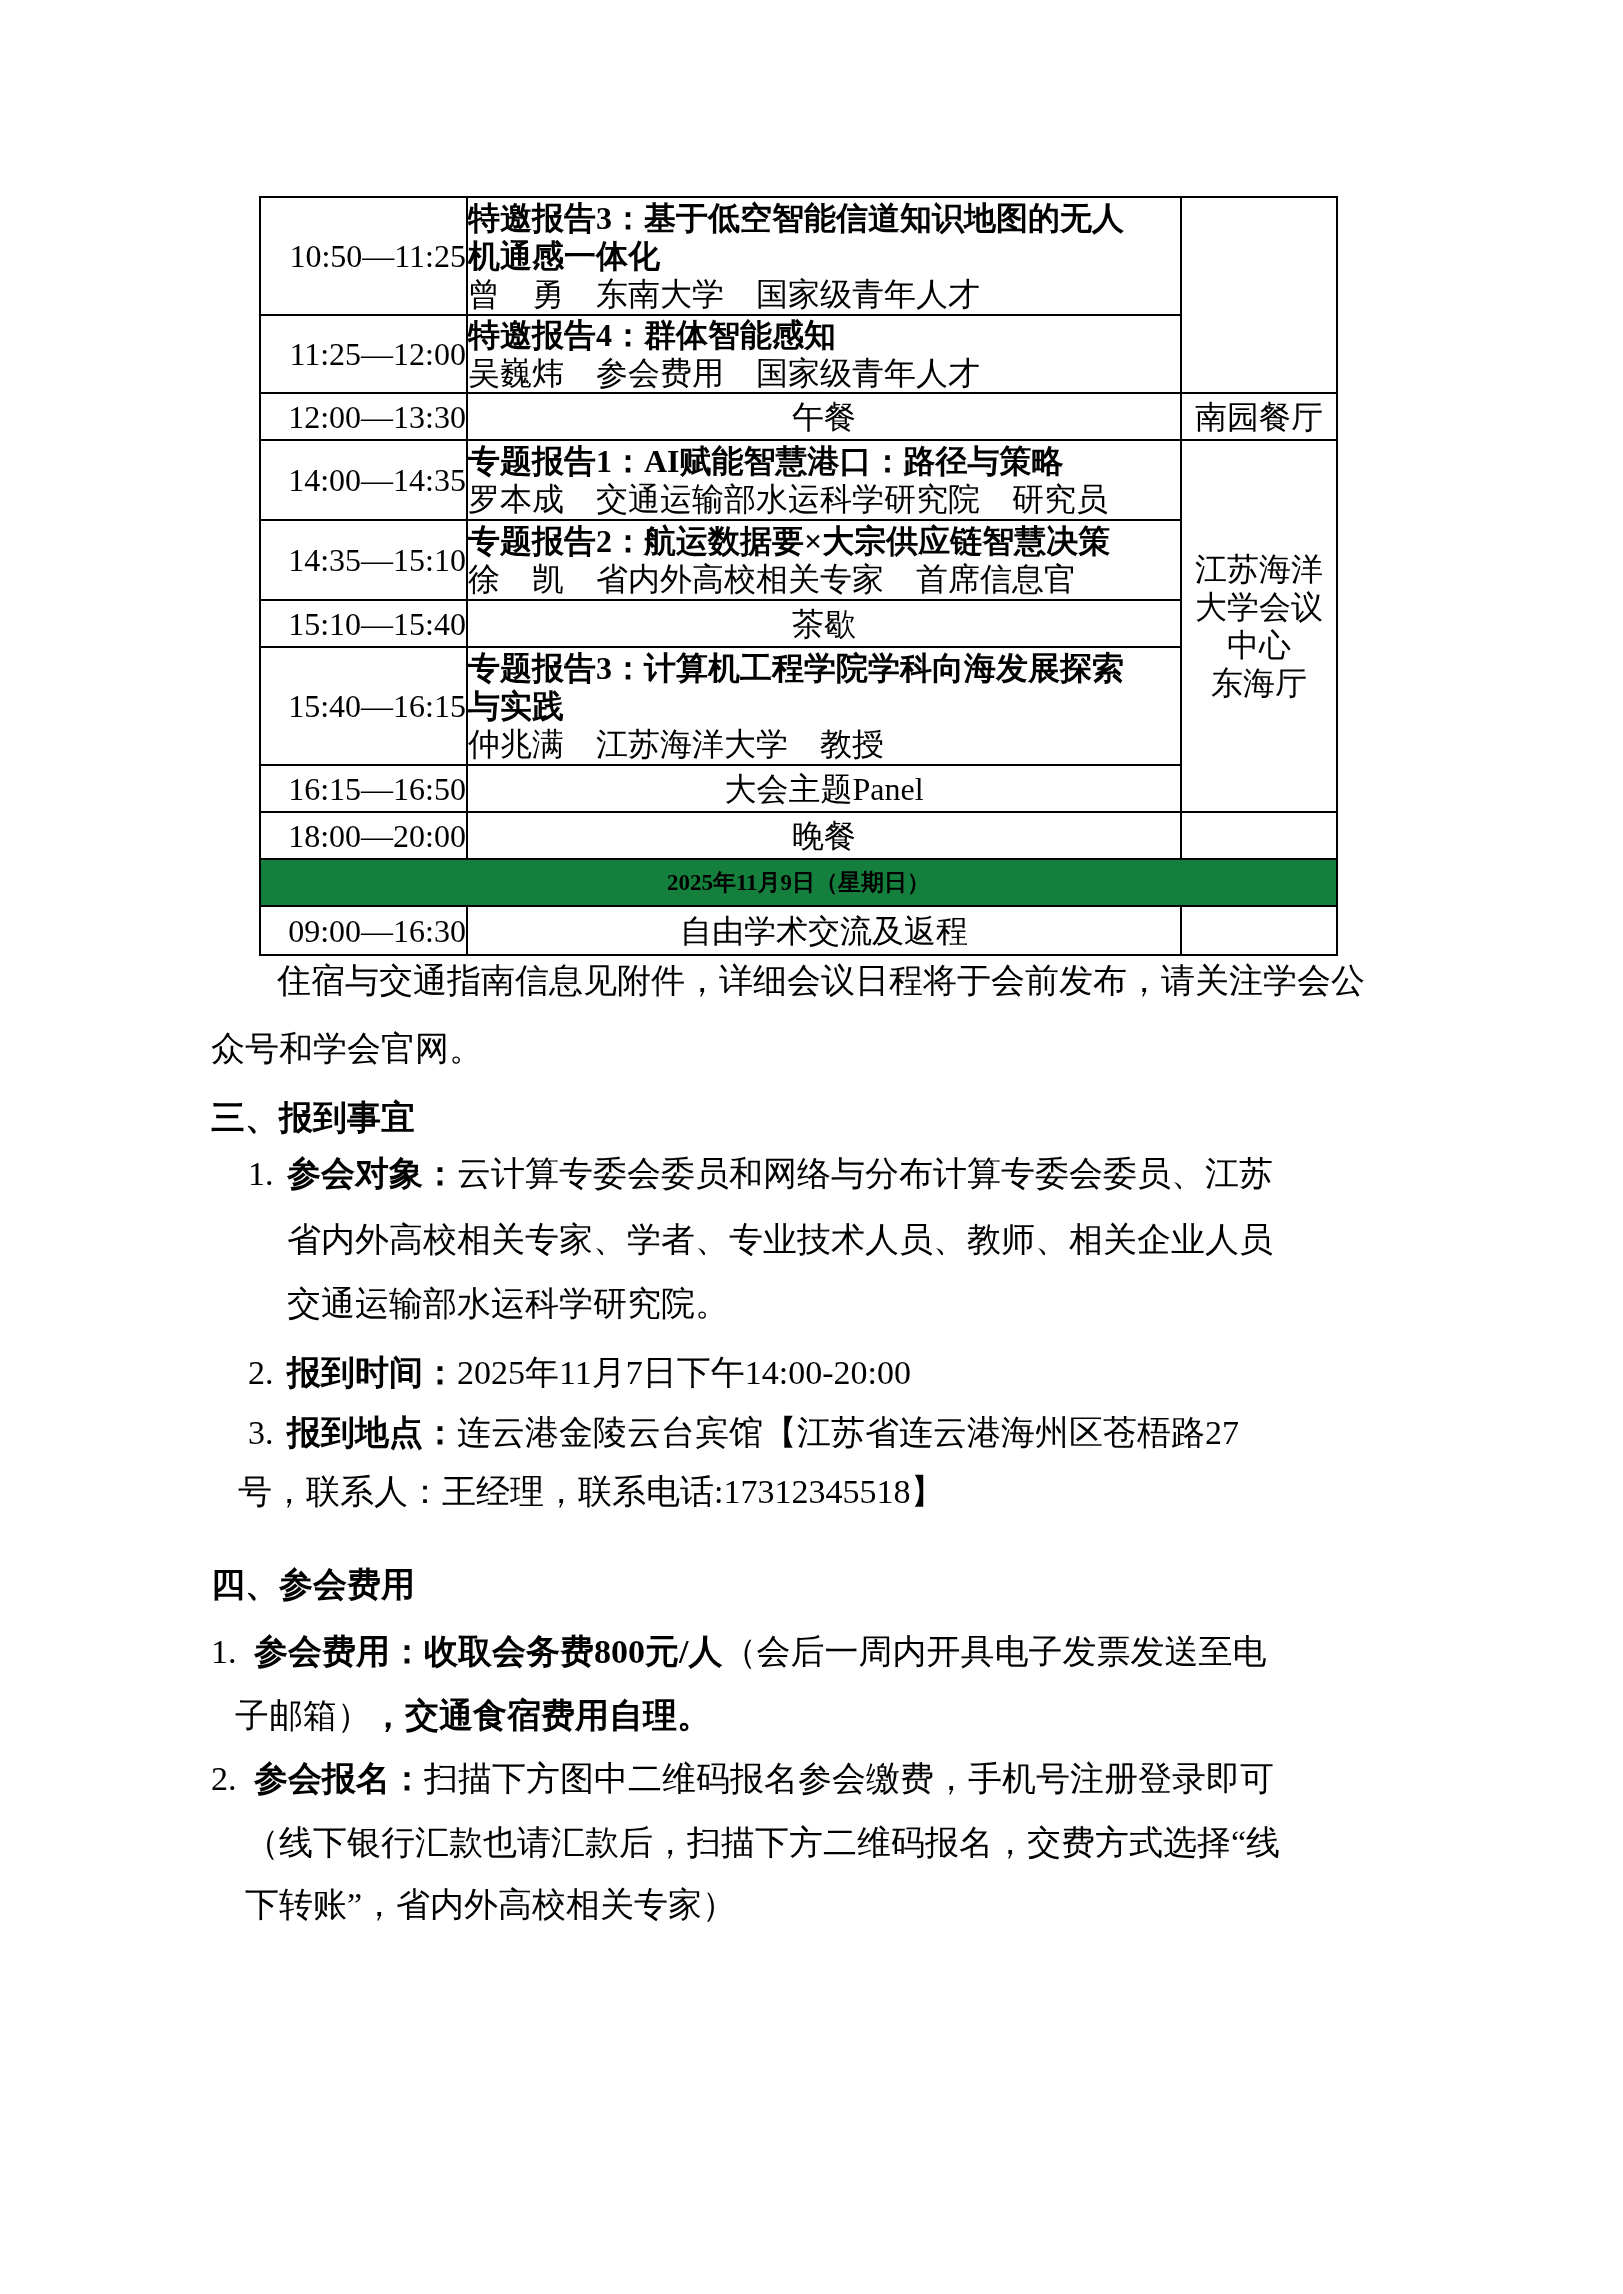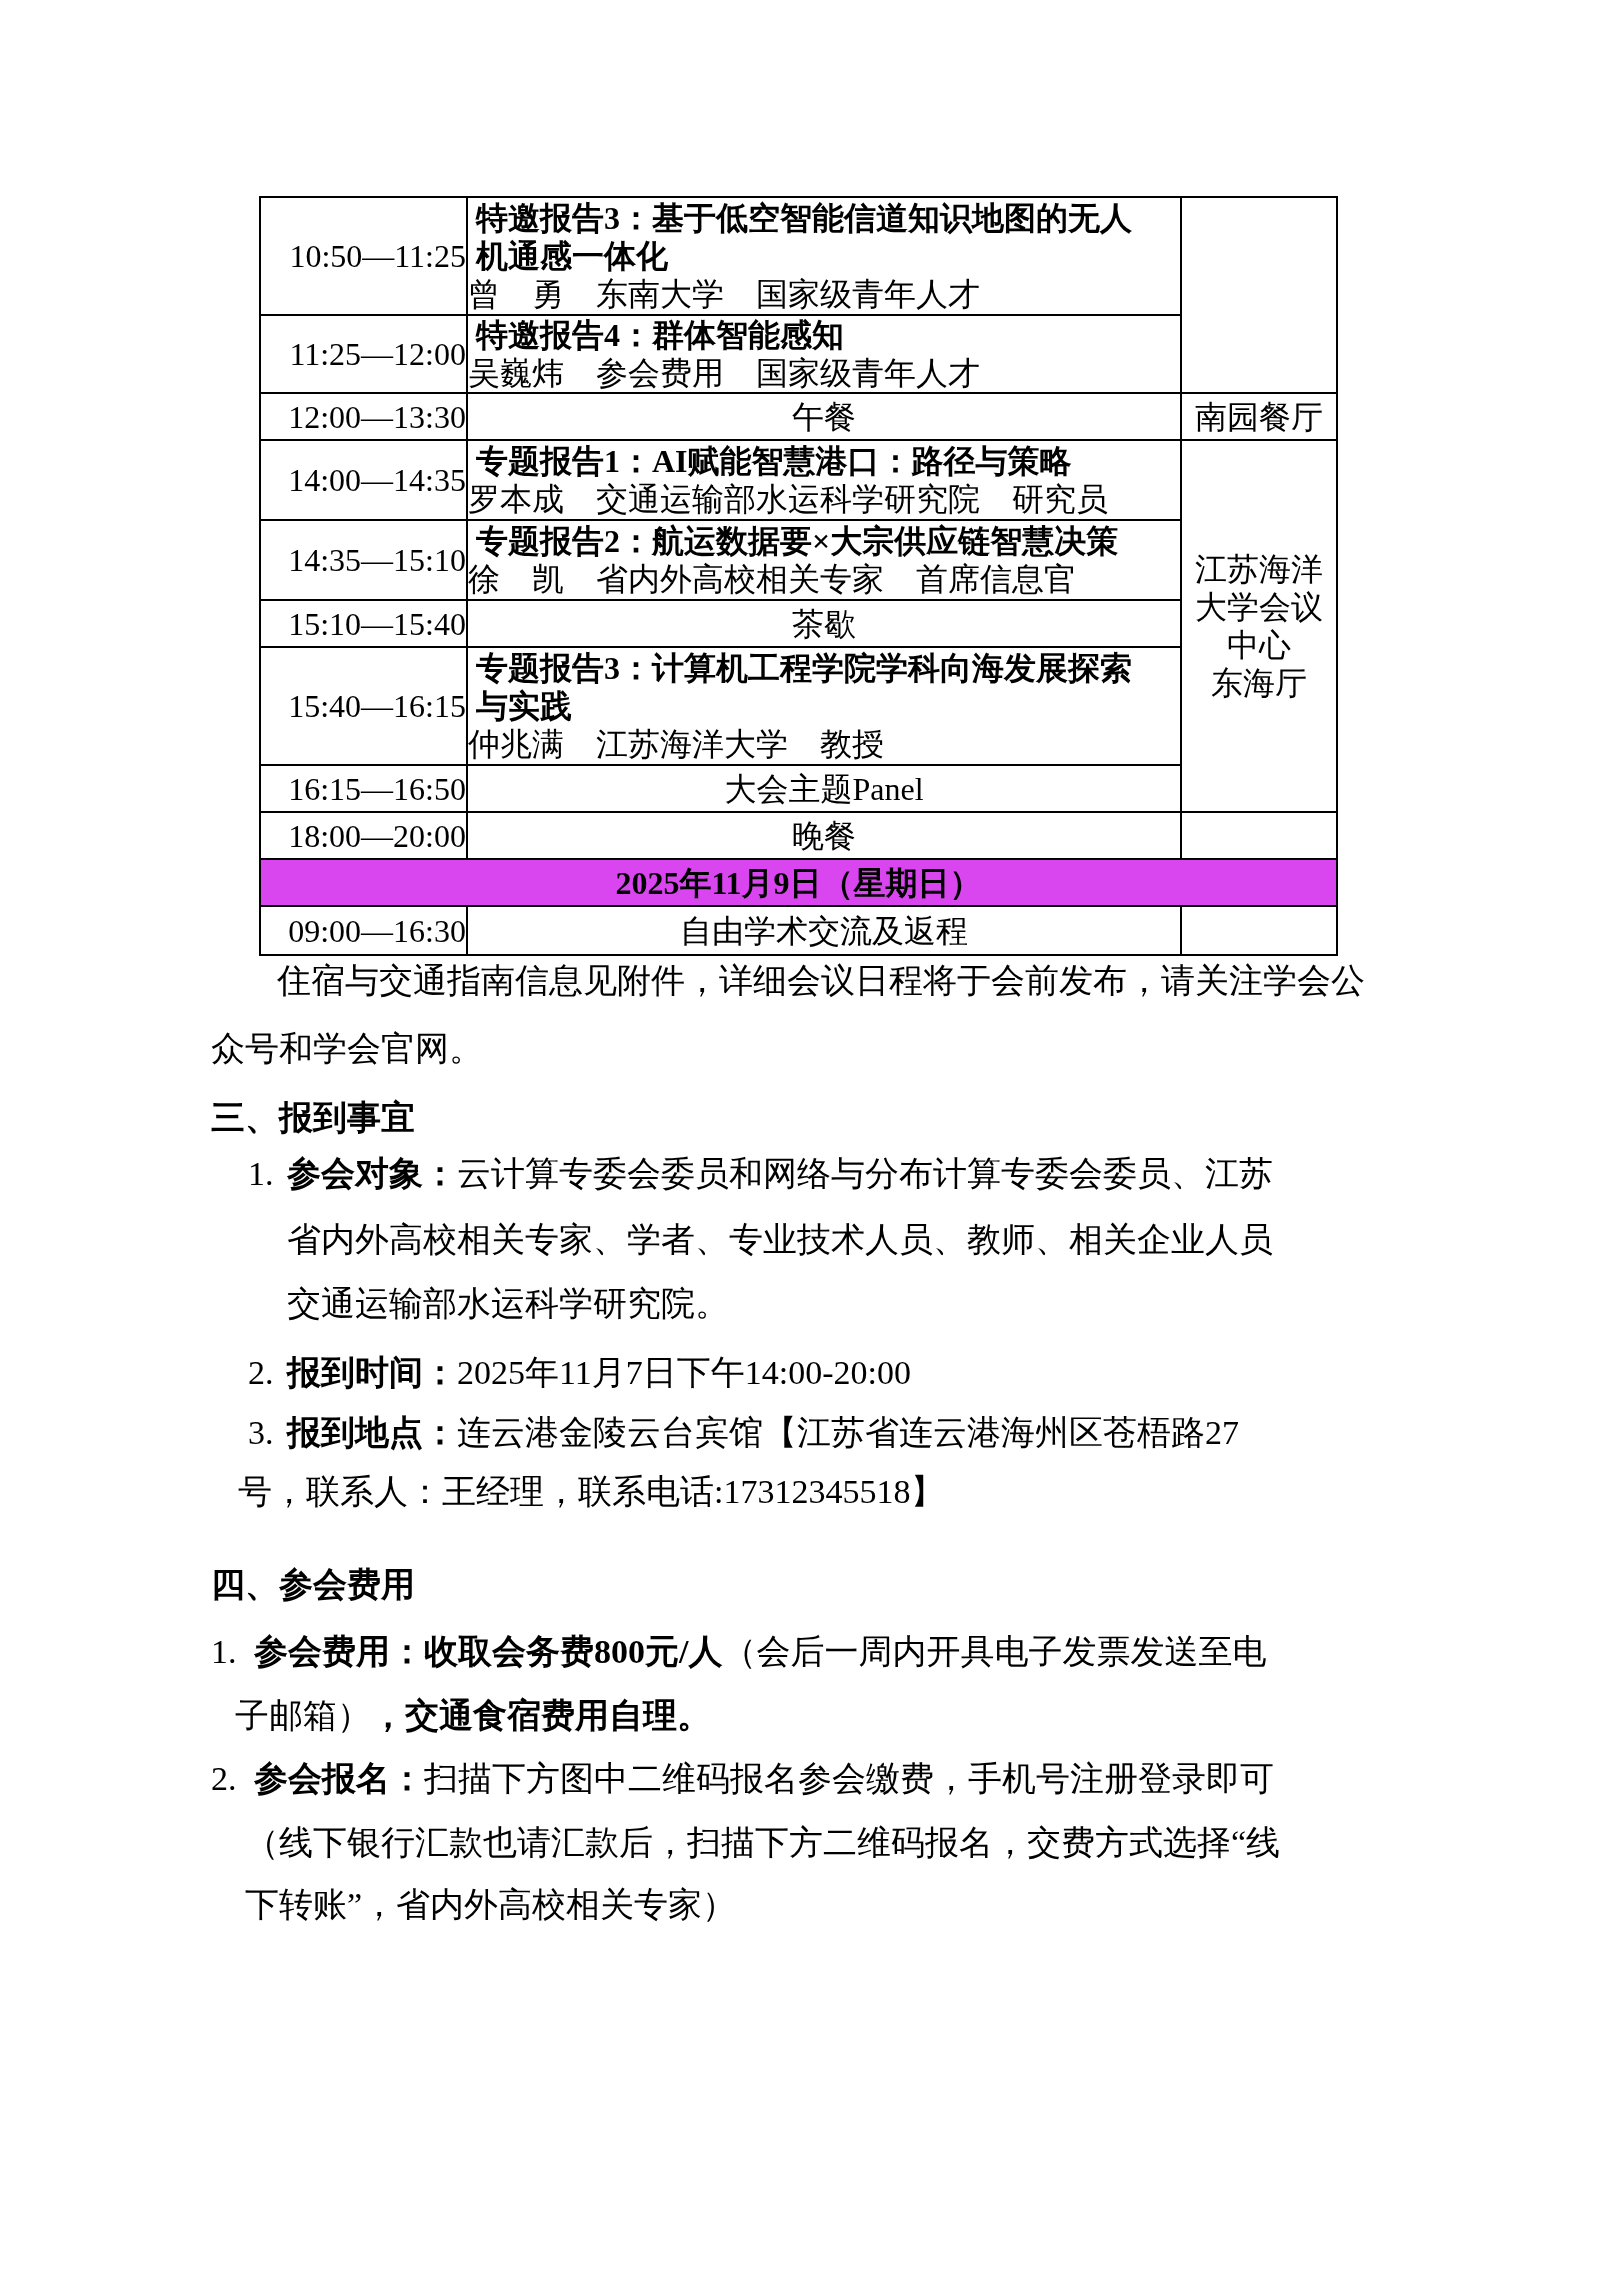--- a/index.html
+++ b/index.html
@@ -15,26 +15,26 @@
   table.sched { border-collapse:collapse; table-layout:fixed; }
   table.sched td {
     border:2.9px solid #000;
     padding:0; overflow:hidden;
     font-size:32px; line-height:38px;
   }
   td.time-cell   { text-align:right; vertical-align:middle; font-size:30px; white-space:nowrap; }
   td.content-cell{ text-align:left;  vertical-align:middle; padding:2px 7.8px 2px 11.8px; }
   td.event-cell  { text-align:center; vertical-align:middle; }
   td.venue-cell  { text-align:center; vertical-align:middle; line-height:39px; padding:0 2px; }
-  .talk-title { font-weight:bold;padding-left:8px; }
+  .talk-title { font-weight:bold; }
   .speaker-line { font-weight:normal; }
   tr.date-row td {
-    background:#d946ef;
+    background:#15803d;
     font-weight:bold; text-align:center; vertical-align:middle;
-    font-size:32px;
+    font-size:23px;
   }
   
   .tline {
     position:absolute;
     font-size:34px; line-height:43px;
     white-space:pre;
   }
   .bold { font-weight:bold; }
   .num { display:inline-block; width:39px; font-weight:normal; }
   .numwide { display:inline-block; width:43px; font-weight:normal; }

